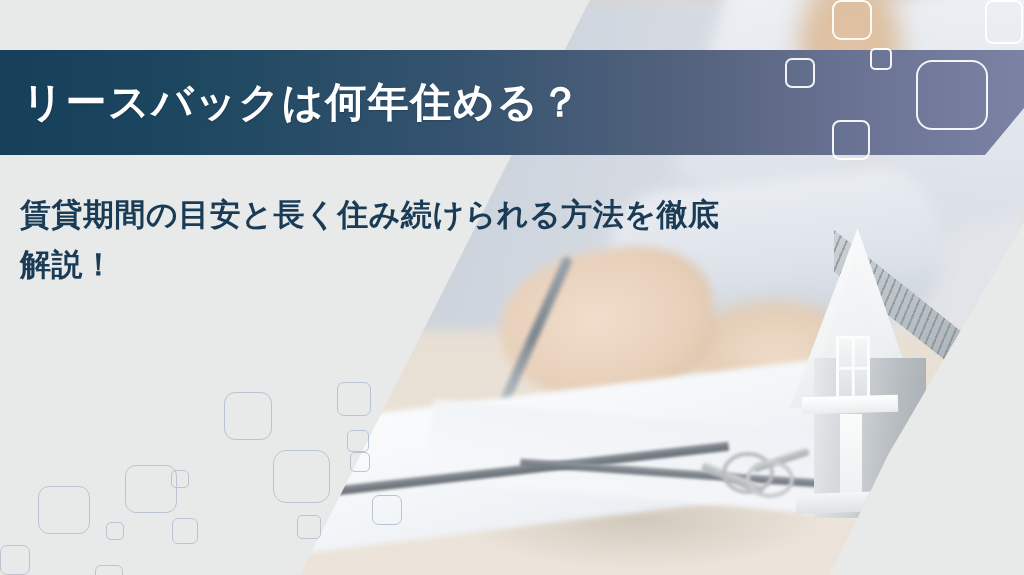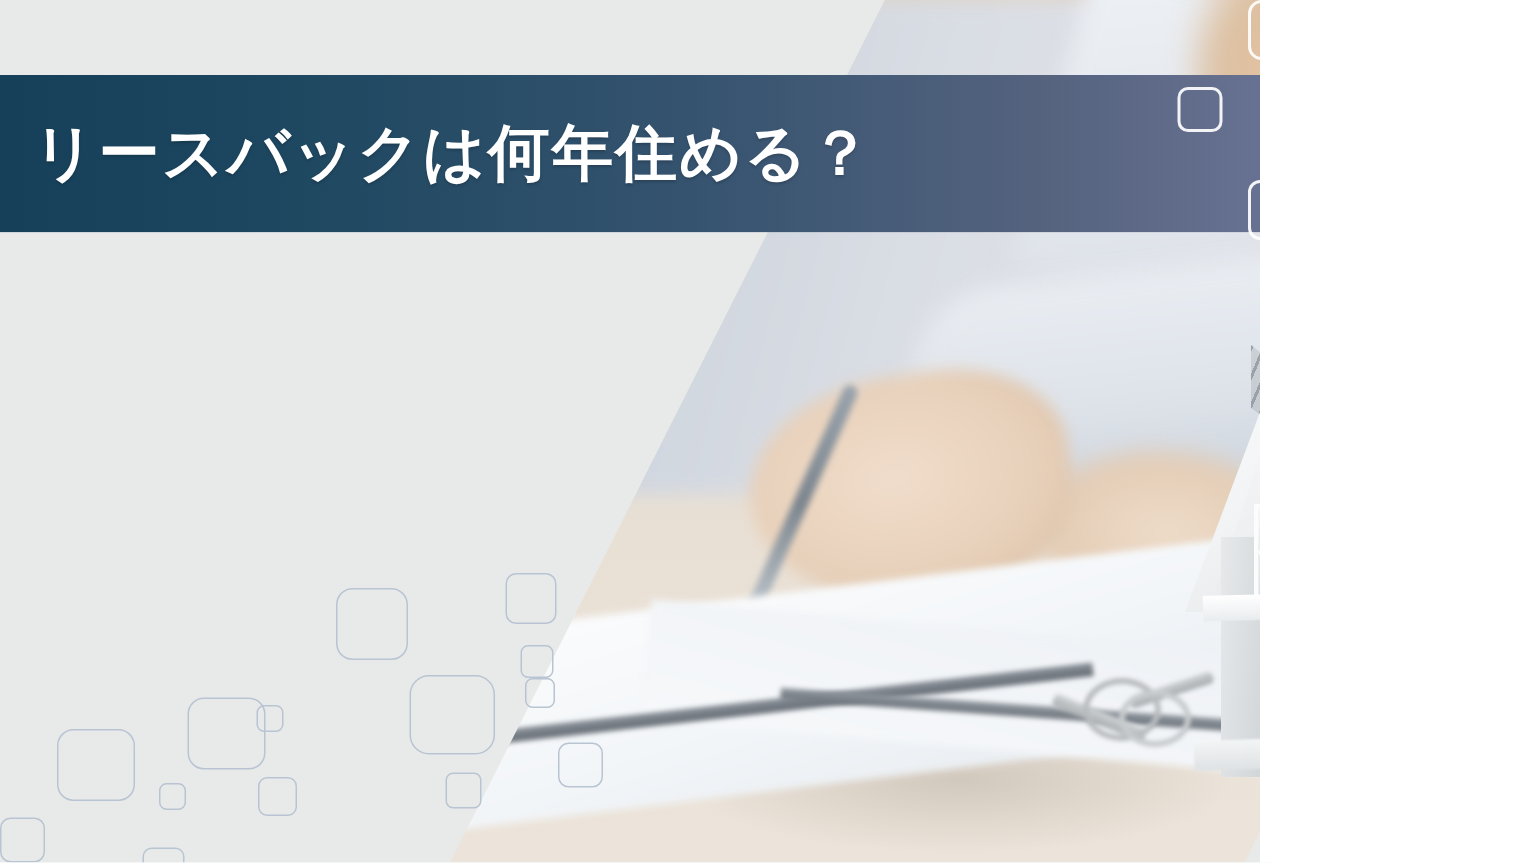--- a/index.html
+++ b/index.html
@@ -6,21 +6,21 @@
     margin: 0;
     padding: 0;
     background: #ffffff;
   }
   body {
     font-family: "Liberation Sans", "DejaVu Sans", sans-serif;
   }
 
   .banner {
     position: relative;
-    width: 840px;
+    width: 1024px;
     height: 575px;
     overflow: hidden;
     background: #e8eaea;
   }
 
   
   .photo-layer {
     position: absolute;
     inset: 0;
     clip-path: polygon(590px 0px, 1024px 0px, 1024px 222px, 888px 455px, 830px 575px, 300px 575px);
@@ -349,14 +349,15 @@
 
   <div id="decor-white">
       <div class="sq white" style="left: 785px; top: 58px; width: 30px; height: 30px; border-radius: 7px;"></div>
       <div class="sq white" style="left: 870px; top: 48px; width: 22px; height: 22px; border-radius: 5px;"></div>
       <div class="sq white" style="left: 916px; top: 60px; width: 72px; height: 70px; border-radius: 16px;"></div>
       <div class="sq white" style="left: 832px; top: 0px; width: 40px; height: 40px; border-radius: 9px;"></div>
       <div class="sq white" style="left: 985px; top: 0px; width: 38px; height: 44px; border-radius: 8px;"></div>
       <div class="sq white" style="left: 832px; top: 120px; width: 38px; height: 40px; border-radius: 8px;"></div>
     </div>
 
+  <div class="subtitle">賃貸期間の目安と長く住み続けられる方法を徹底解説！</div>
 
 </div>
 
 </body></html>

